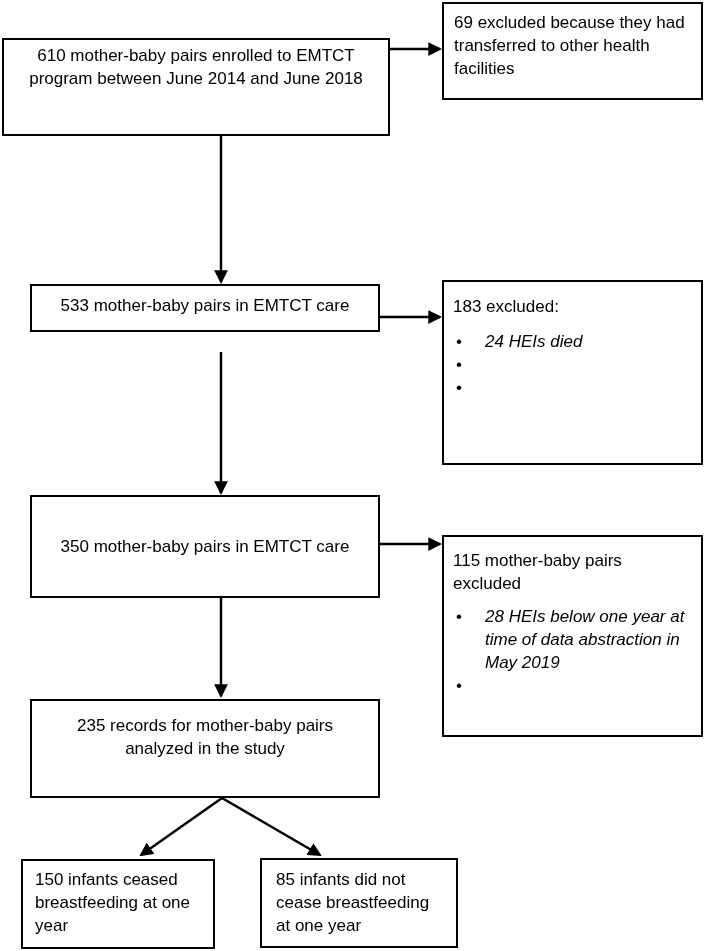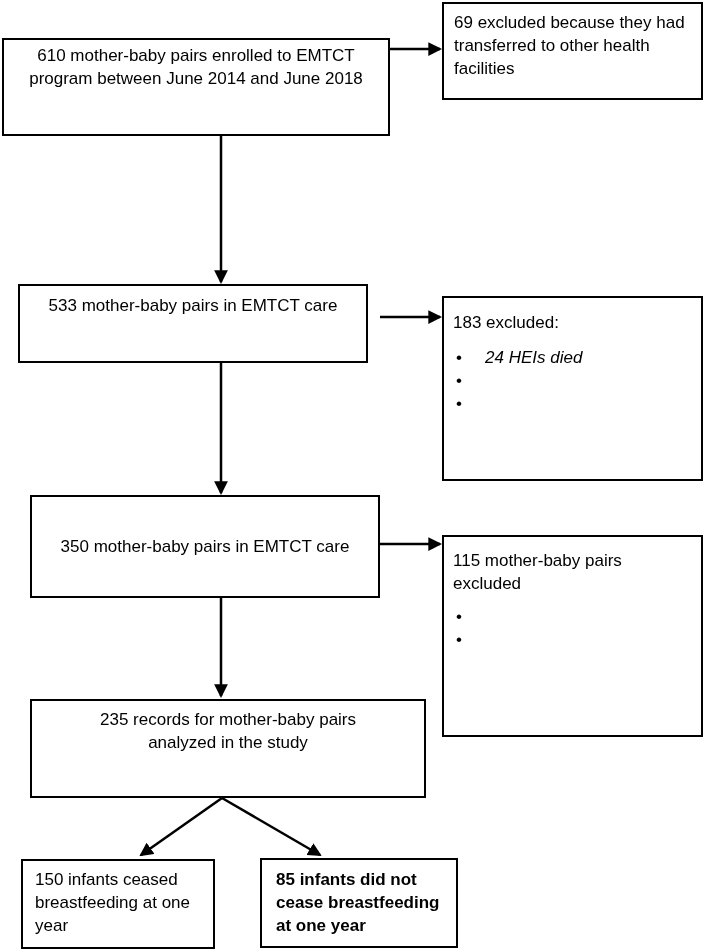--- a/index.html
+++ b/index.html
@@ -24,27 +24,27 @@
     line-height: 23px;
     color: #000;
   }
   .pre { white-space: pre-line; }
   .center { text-align: center; }
   .vcenter { display: flex; align-items: center; justify-content: center; }
 
   
   .box-enrolled   { left: 2px;   top: 2px;   width: 388px; height: 98px;  padding-top: 4px; margin-top: 36px; }
   .box-transfer   { left: 442px; top: 2px;   width: 261px; height: 98px;  padding: 7px 10px 0 10px; }
-  .box-care533    { left: 18px;  top: 284px; width: 350px; height: 79px;  padding-top: 8px; }
-  .box-excl183    { left: 442px; top: 296px; width: 261px; height: 185px; padding: 13px 6px 0 9px; }
+  .box-care533    { left: 30px;  top: 284px; width: 350px; height: 48px;  padding-top: 8px; }
+  .box-excl183    { left: 442px; top: 280px; width: 261px; height: 185px; padding: 13px 6px 0 9px; }
   .box-care350    { left: 30px;  top: 495px; width: 350px; height: 103px; }
   .box-excl115    { left: 442px; top: 495px; width: 261px; height: 202px; padding: 12px 6px 0 9px; margin-top: 40px; }
-  .box-analyzed   { left: 30px;  top: 699px; width: 396px; height: 99px;  padding-top: 7px; }
+  .box-analyzed   { left: 30px;  top: 699px; width: 350px; height: 99px;  padding-top: 13px; }
   .box-ceased     { left: 21px;  top: 859px; width: 194px; height: 90px;  padding: 7px 6px 0 12px; }
-  .box-notceased  { left: 260px; top: 858px; width: 198px; height: 90px;  padding: 8px 6px 0 14px; font-weight: bold; }
+  .box-notceased  { left: 260px; top: 858px; width: 198px; height: 90px;  padding: 8px 6px 0 14px; }
 
   ul.bullets {
     list-style: none;
     margin: 12px 0 0 0;
     padding: 0;
   }
   ul.bullets.tight { margin-top: 10px; }
   ul.bullets li { display: flex; }
   ul.bullets .dot {
     flex: 0 0 29px;
@@ -107,20 +107,23 @@
   </div>
 
   <div class="box box-care350 center vcenter pre">350 mother-baby pairs in EMTCT care</div>
 
   <div class="box box-excl115">
     <div class="pre">115 mother-baby pairs
 excluded</div>
     <ul class="bullets tight">
       <li>
         <span class="dot">•</span>
+        <span class="btext pre">28 HEIs below one year at
+time of data abstraction in
+May 2019</span>
       </li>
       <li>
         <span class="dot">•</span>
       </li>
     </ul>
   </div>
 
   <div class="box box-analyzed center pre">235 records for mother-baby pairs
 analyzed in the study</div>
 

